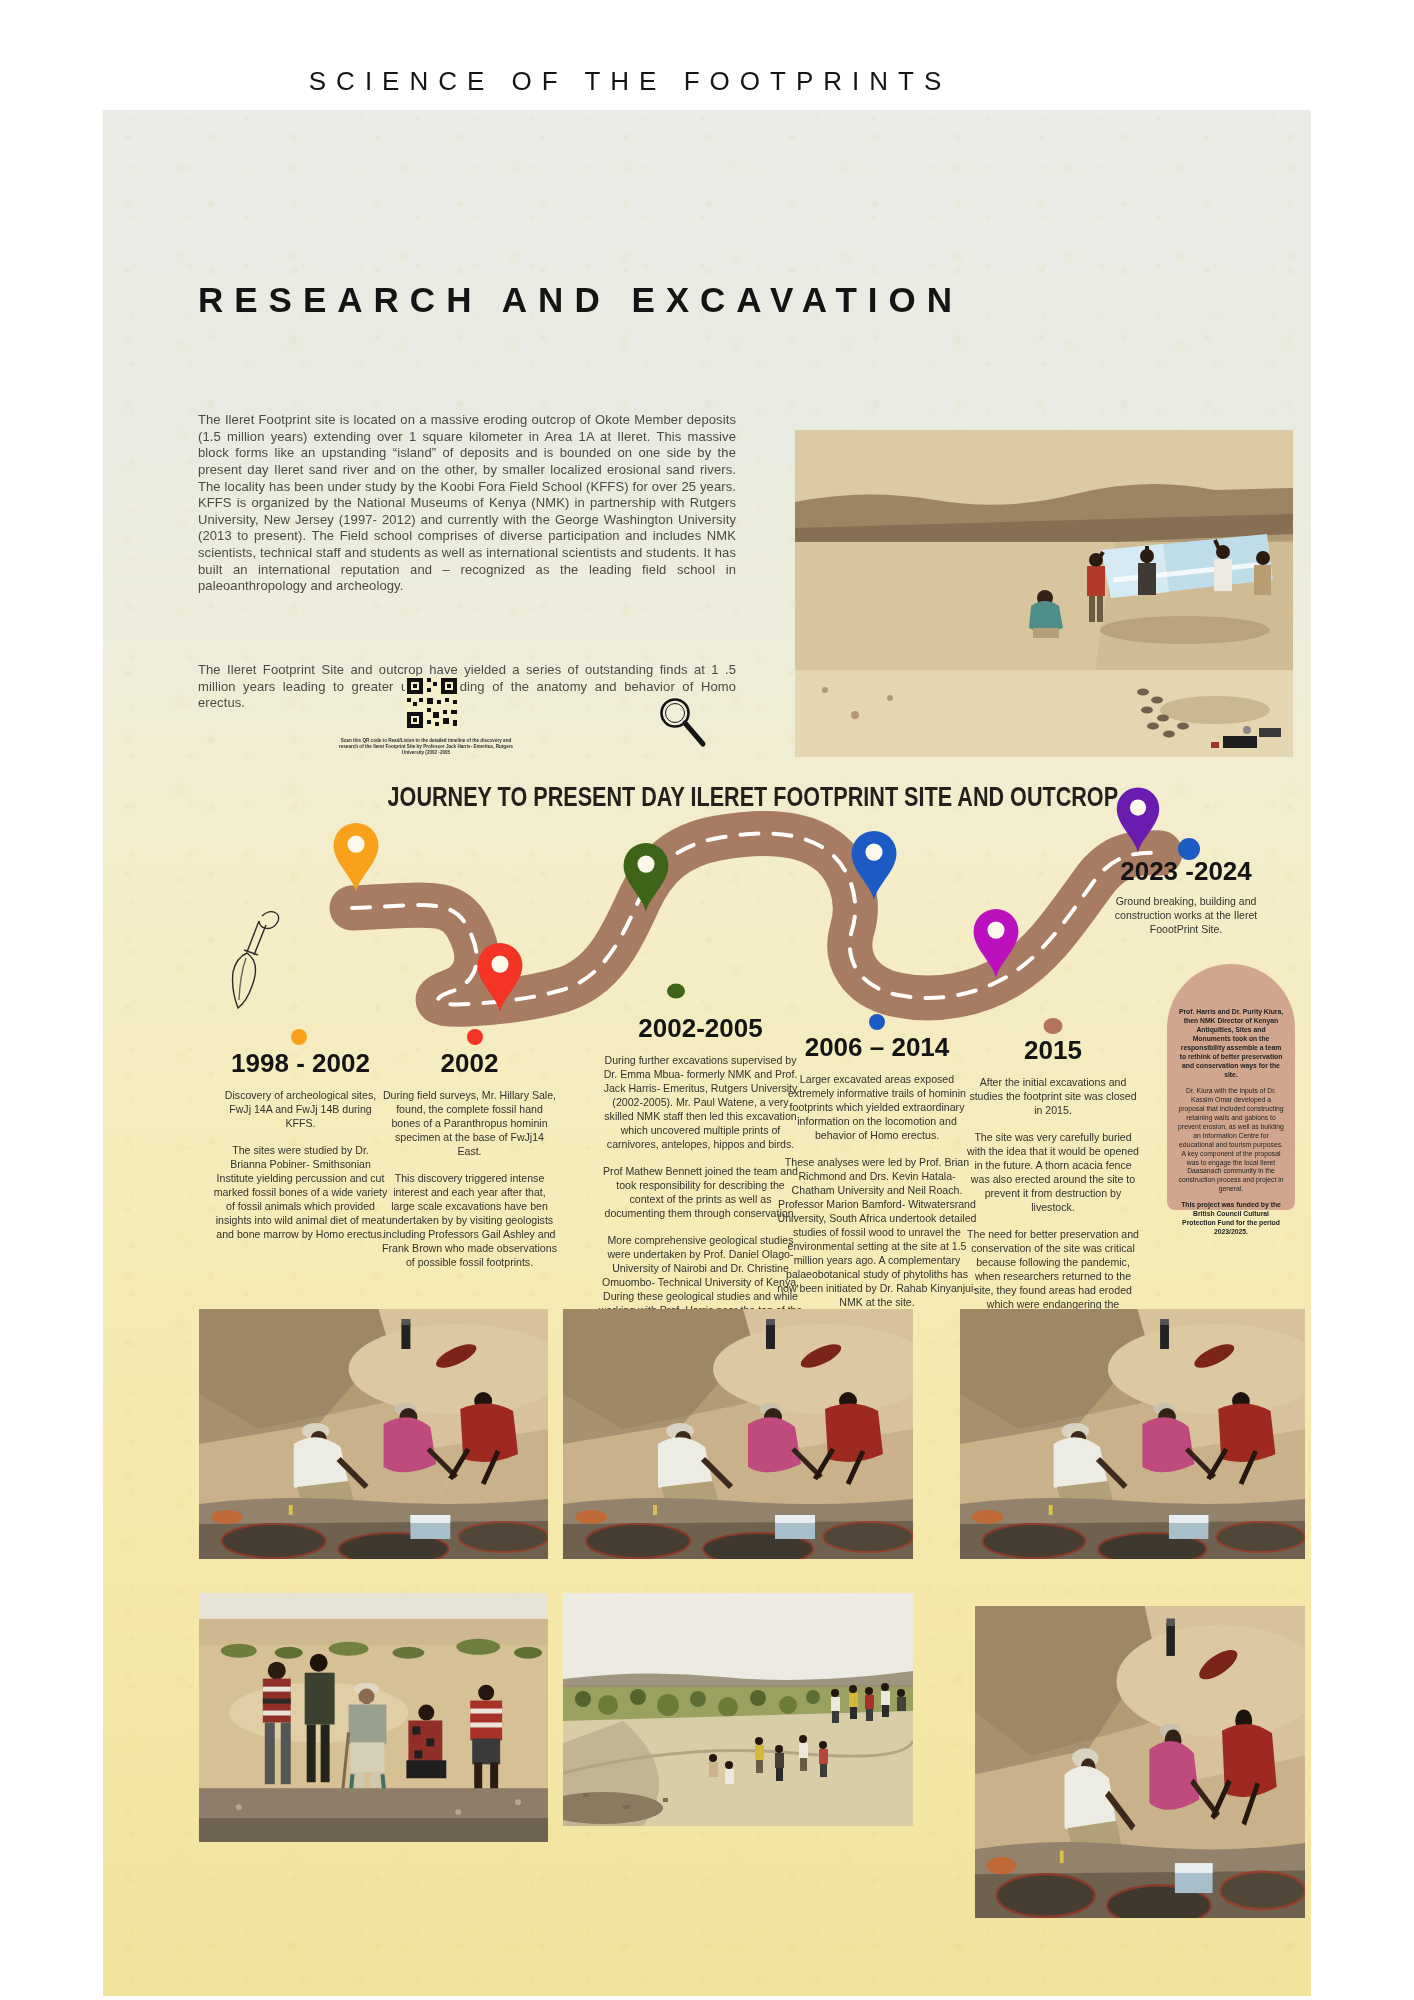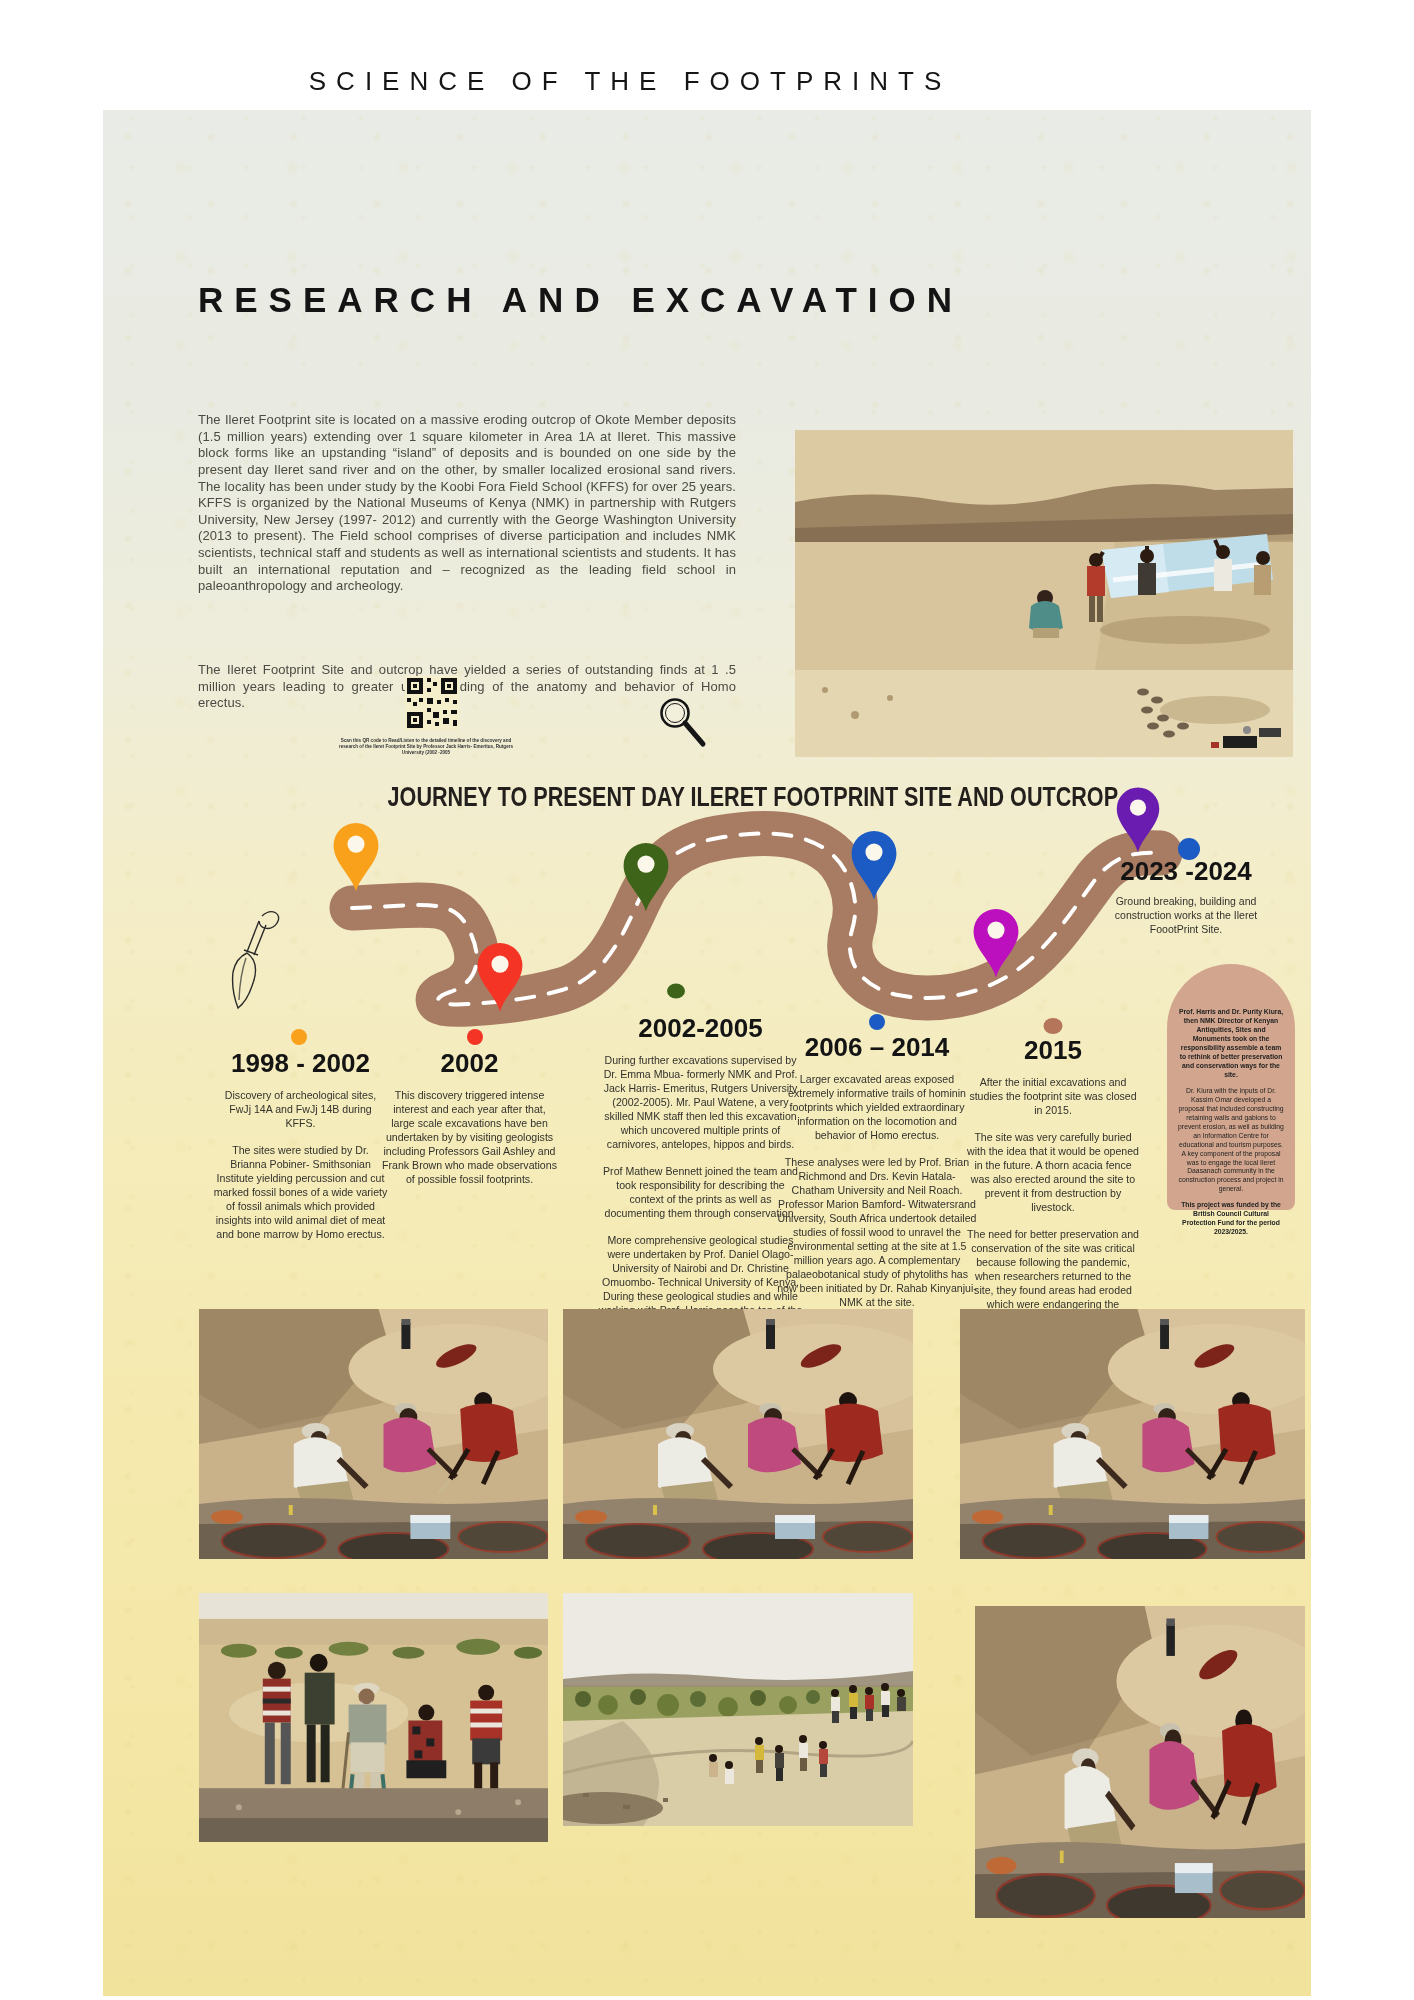--- a/index.html
+++ b/index.html
@@ -228,20 +228,21 @@
     </g>
   </svg>
 
   <div class="abs tcol c1">
     <div class="tper">1998 - 2002</div>
     <p class="tp">Discovery of archeological sites, FwJj 14A and FwJj 14B during KFFS.</p>
     <p class="tp">The sites were studied by Dr. Brianna Pobiner- Smithsonian Institute yielding percussion and cut marked fossil bones of a wide variety of fossil animals which provided insights into wild animal diet of meat and bone marrow by Homo erectus.</p>
   </div>
   <div class="abs tcol c2">
     <div class="tper">2002</div>
+    <p class="tp">During field surveys, Mr. Hillary Sale, found, the complete fossil hand bones of a Paranthropus hominin specimen at the base of FwJj14 East.</p>
     <p class="tp">This discovery triggered intense interest and each year after that, large scale excavations have ben undertaken by by visiting geologists including Professors Gail Ashley and Frank Brown who made observations of possible fossil footprints.</p>
   </div>
   <div class="abs tcol c3">
     <div class="tper">2002-2005</div>
     <p class="tp">During further excavations supervised by Dr. Emma Mbua- formerly NMK and Prof. Jack Harris- Emeritus, Rutgers University (2002-2005). Mr. Paul Watene, a very skilled NMK staff then led this excavation which uncovered multiple prints of carnivores, antelopes, hippos and birds.</p>
     <p class="tp">Prof Mathew Bennett joined the team and took responsibility for describing the context of the prints as well as documenting them through conservation.</p>
     <p class="tp">More comprehensive geological studies were undertaken by Prof. Daniel Olago- University of Nairobi and Dr. Christine Omuombo- Technical University of Kenya, During these geological studies and while working with Prof. Harris near the top of the section, near the top of the section, fossil hominin prints were exposed for the first time.</p>
   </div>
   <div class="abs tcol c4">
     <div class="tper">2006 – 2014</div>

